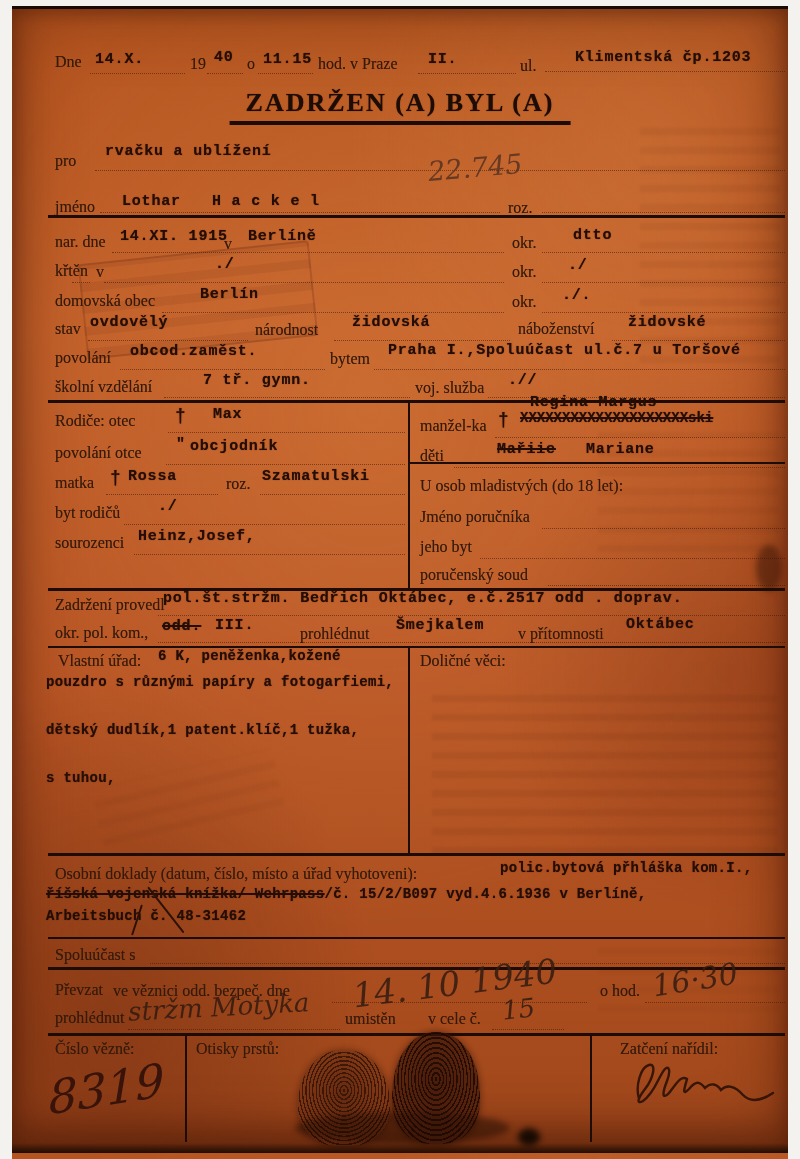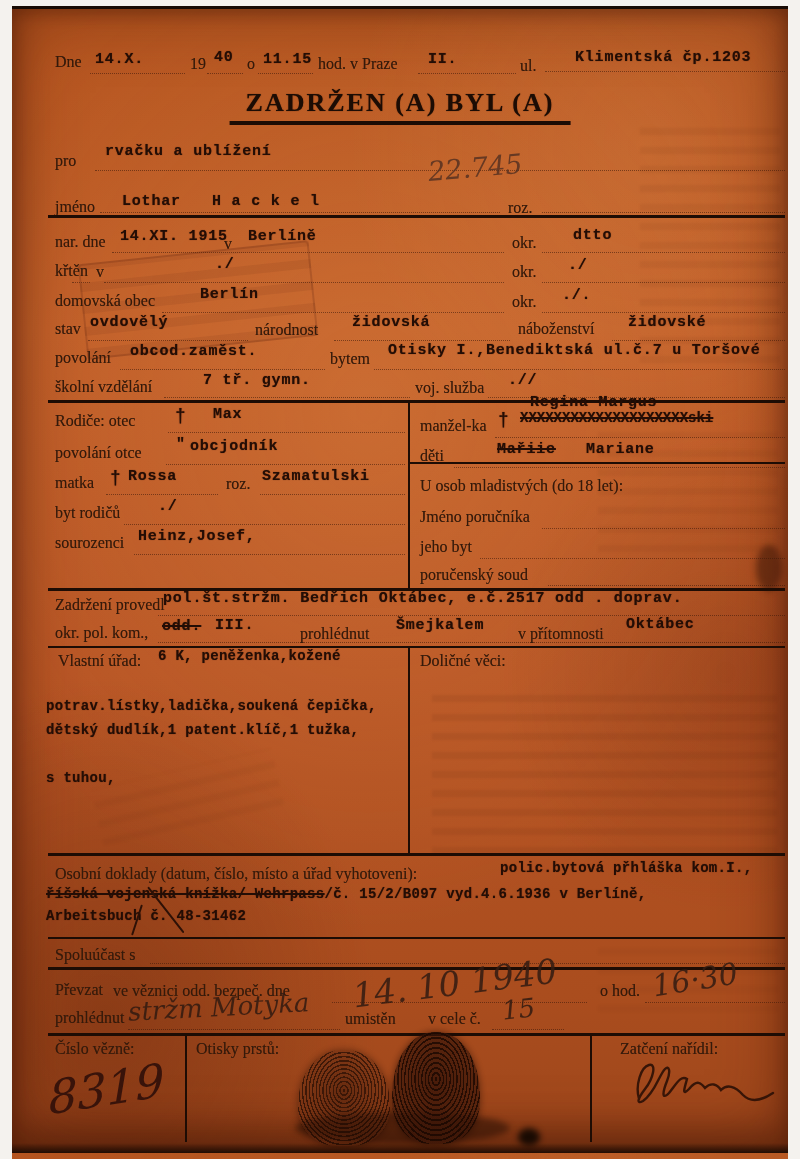--- a/index.html
+++ b/index.html
@@ -121,21 +121,21 @@
   <span class="typ" style="left:352px;top:314px">židovská</span>
   <span class="lbl" style="left:518px;top:320px">náboženství</span>
   <span class="typ" style="left:628px;top:314px">židovské</span>
   <div class="dl" style="left:88px;top:339px;width:160px"></div>
   <div class="dl" style="left:334px;top:339px;width:176px"></div>
   <div class="dl" style="left:612px;top:339px;width:173px"></div>
 
   <span class="lbl" style="left:55px;top:349px">povolání</span>
   <span class="typ" style="left:130px;top:343px">obcod.zaměst.</span>
   <span class="lbl" style="left:330px;top:350px">bytem</span>
-  <span class="typ" style="left:388px;top:342px">Otisky I.,Benediktská ul.č.7 u Toršové</span>
+  <span class="typ" style="left:388px;top:342px">Praha I.,Spoluúčast ul.č.7 u Toršové</span>
   <div class="dl" style="left:120px;top:368px;width:205px"></div>
   <div class="dl" style="left:374px;top:368px;width:411px"></div>
 
   <span class="lbl" style="left:55px;top:378px">školní vzdělání</span>
   <span class="typ" style="left:203px;top:372px">7 tř. gymn.</span>
   <span class="lbl" style="left:415px;top:379px">voj. služba</span>
   <span class="typ" style="left:508px;top:372px">.//</span>
   <div class="dl" style="left:164px;top:396px;width:246px"></div>
   <div class="dl" style="left:488px;top:396px;width:297px"></div>
   <div class="rl" style="left:48px;top:400px;width:737px;height:3px"></div>
@@ -199,21 +199,21 @@
   <span class="lbl" style="left:300px;top:625px">prohlédnut</span>
   <span class="typ" style="left:396px;top:617px">Šmejkalem</span>
   <span class="lbl" style="left:518px;top:625px">v přítomnosti</span>
   <span class="typ" style="left:626px;top:616px">Oktábec</span>
   <div class="dl" style="left:158px;top:641px;width:627px"></div>
   <div class="rl" style="left:48px;top:646px;width:737px;height:2px"></div>
 
   <div class="rl" style="left:408px;top:648px;width:2px;height:205px"></div>
   <span class="lbl" style="left:58px;top:652px">Vlastní úřad:</span>
   <span class="typ typ-sm" style="left:158px;top:648px">6 K, peněženka,kožené</span>
-  <span class="typ typ-sm" style="left:46px;top:698px">potrav.lístky,ladička,soukená čepička,</span>
+  <span class="typ typ-sm" style="left:46px;top:674px">pouzdro s různými papíry a fotogarfiemi,</span>
   <span class="typ typ-sm" style="left:46px;top:722px">dětský dudlík,1 patent.klíč,1 tužka,</span>
   <span class="typ typ-sm" style="left:46px;top:770px">s tuhou,</span>
   <span class="lbl" style="left:420px;top:652px">Doličné věci:</span>
   <div class="rl" style="left:48px;top:853px;width:737px;height:3px"></div>
 
   <span class="lbl" style="left:55px;top:865px">Osobní doklady (datum, číslo, místo a úřad vyhotoveni):</span>
   <span class="typ typ-sm" style="left:500px;top:860px">polic.bytová přhláška kom.I.,</span>
   <div style="position:absolute;left:46px;top:884px;white-space:nowrap">
     <span class="typ typ-sm strike" style="position:static">říšská vojenská knížka/ Wehrpass</span><span class="typ typ-sm" style="position:static">/č. 15/2/B097 vyd.4.6.1936 v Berlíně,</span>
   </div>

